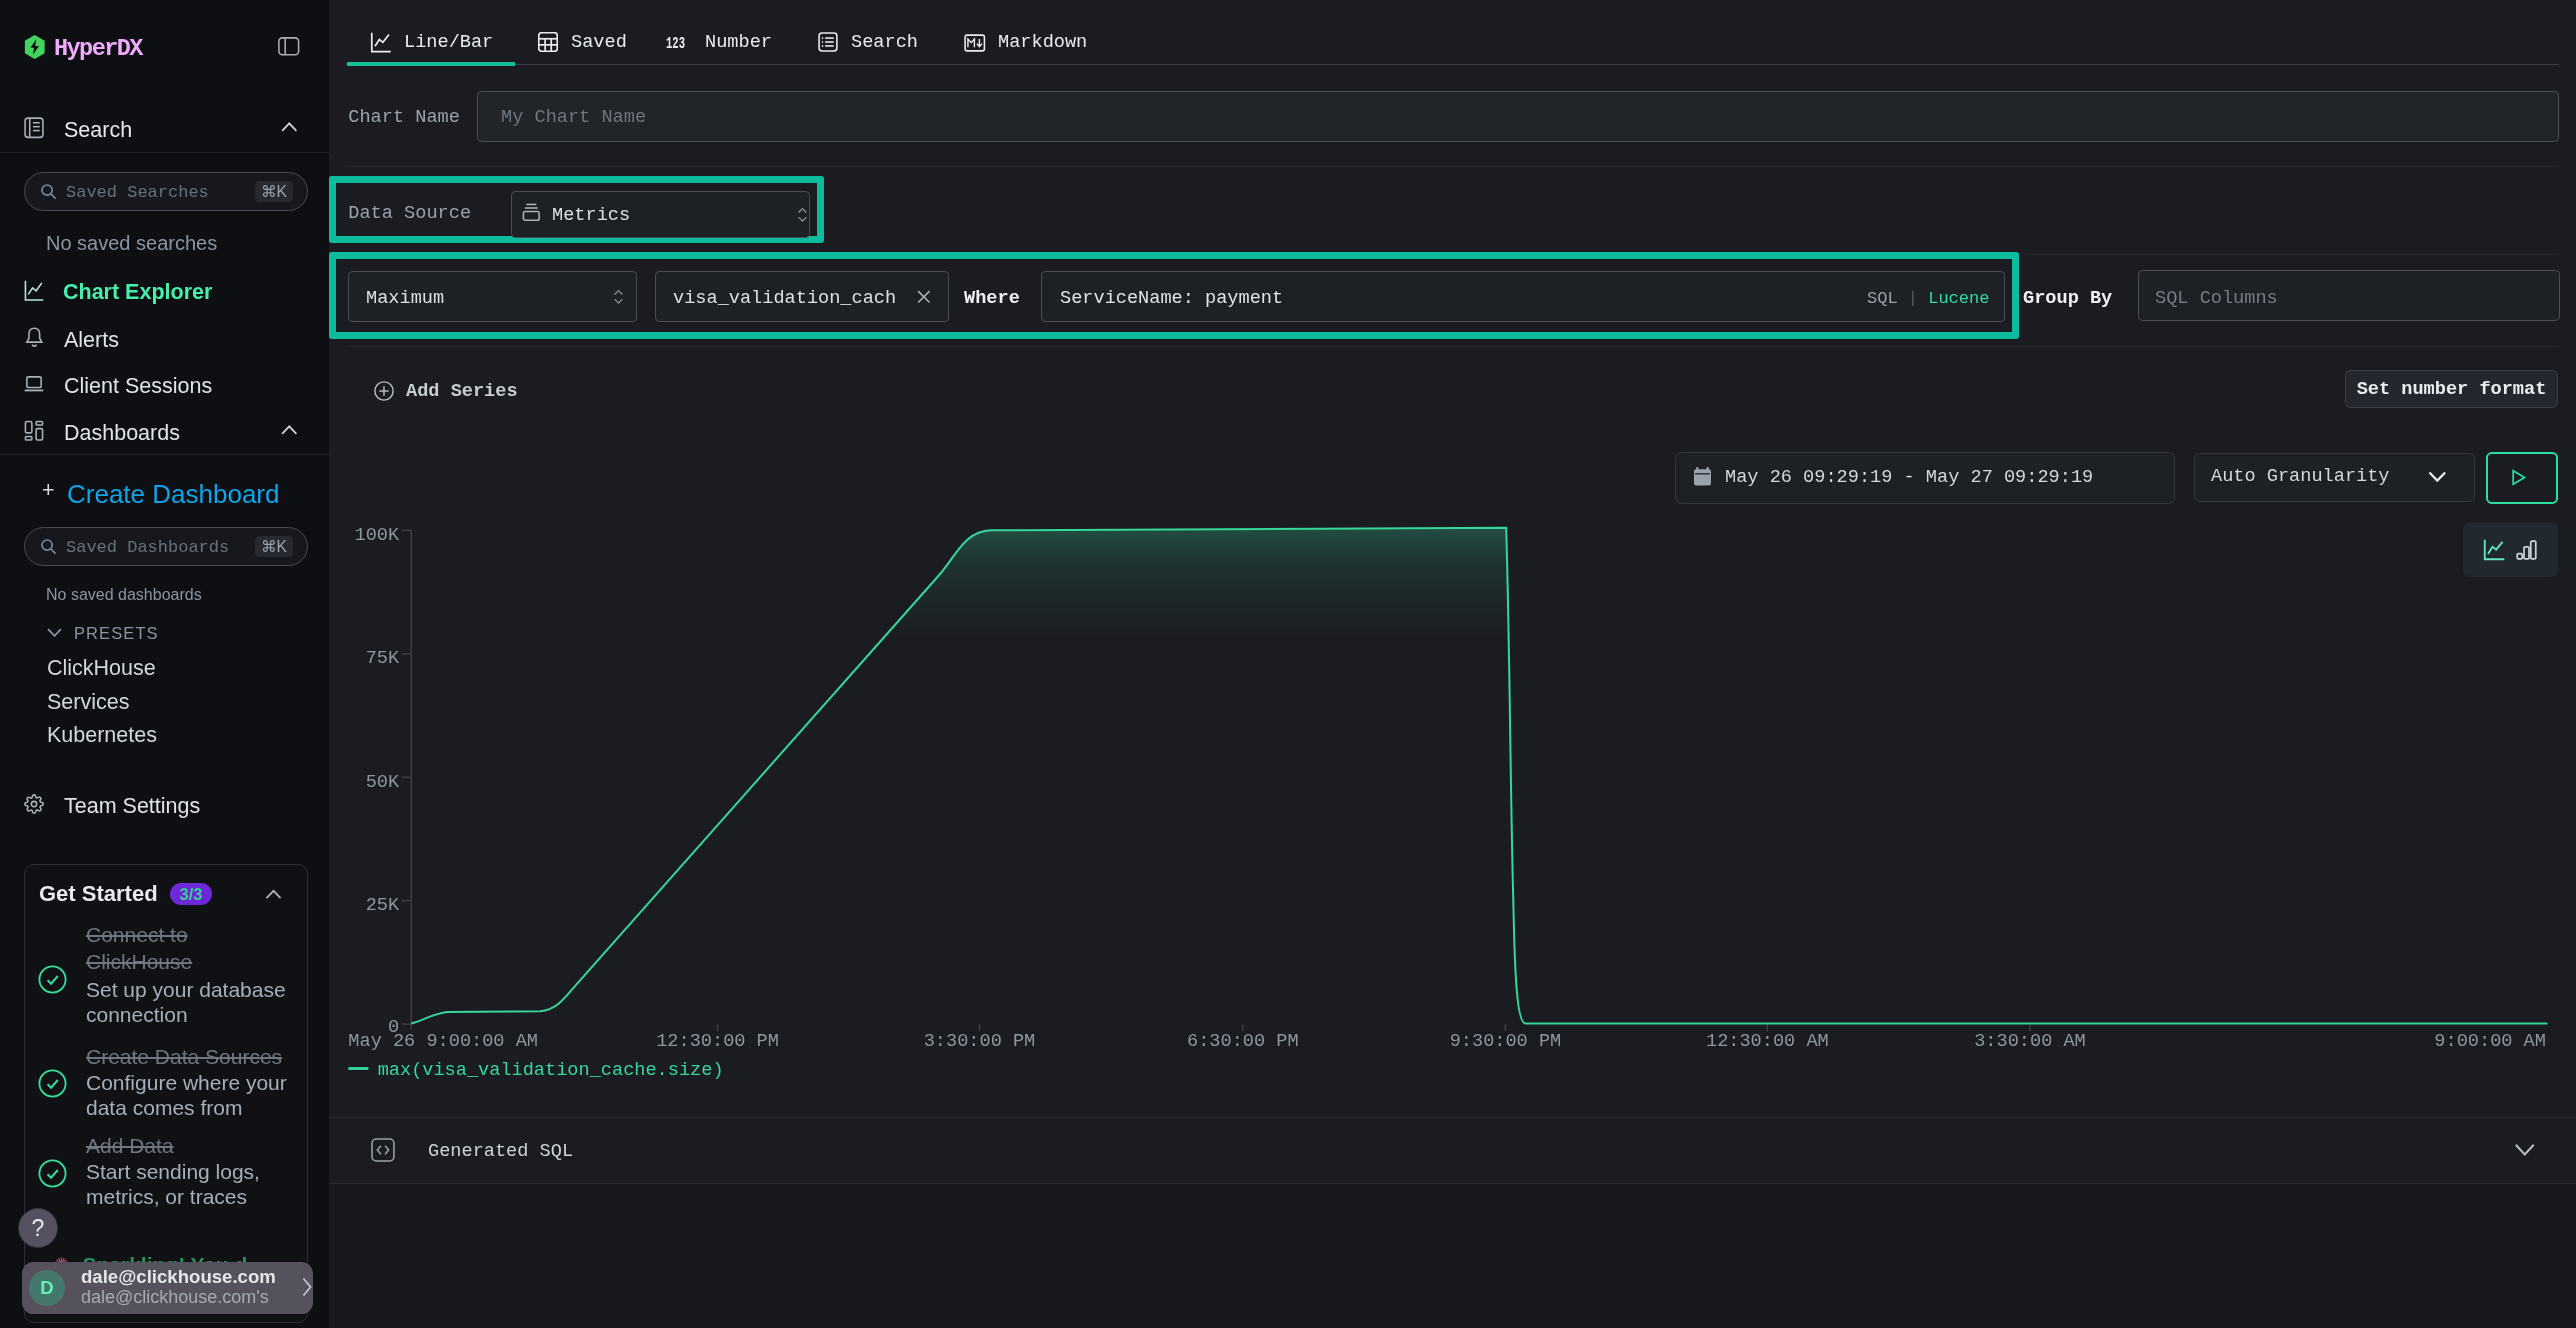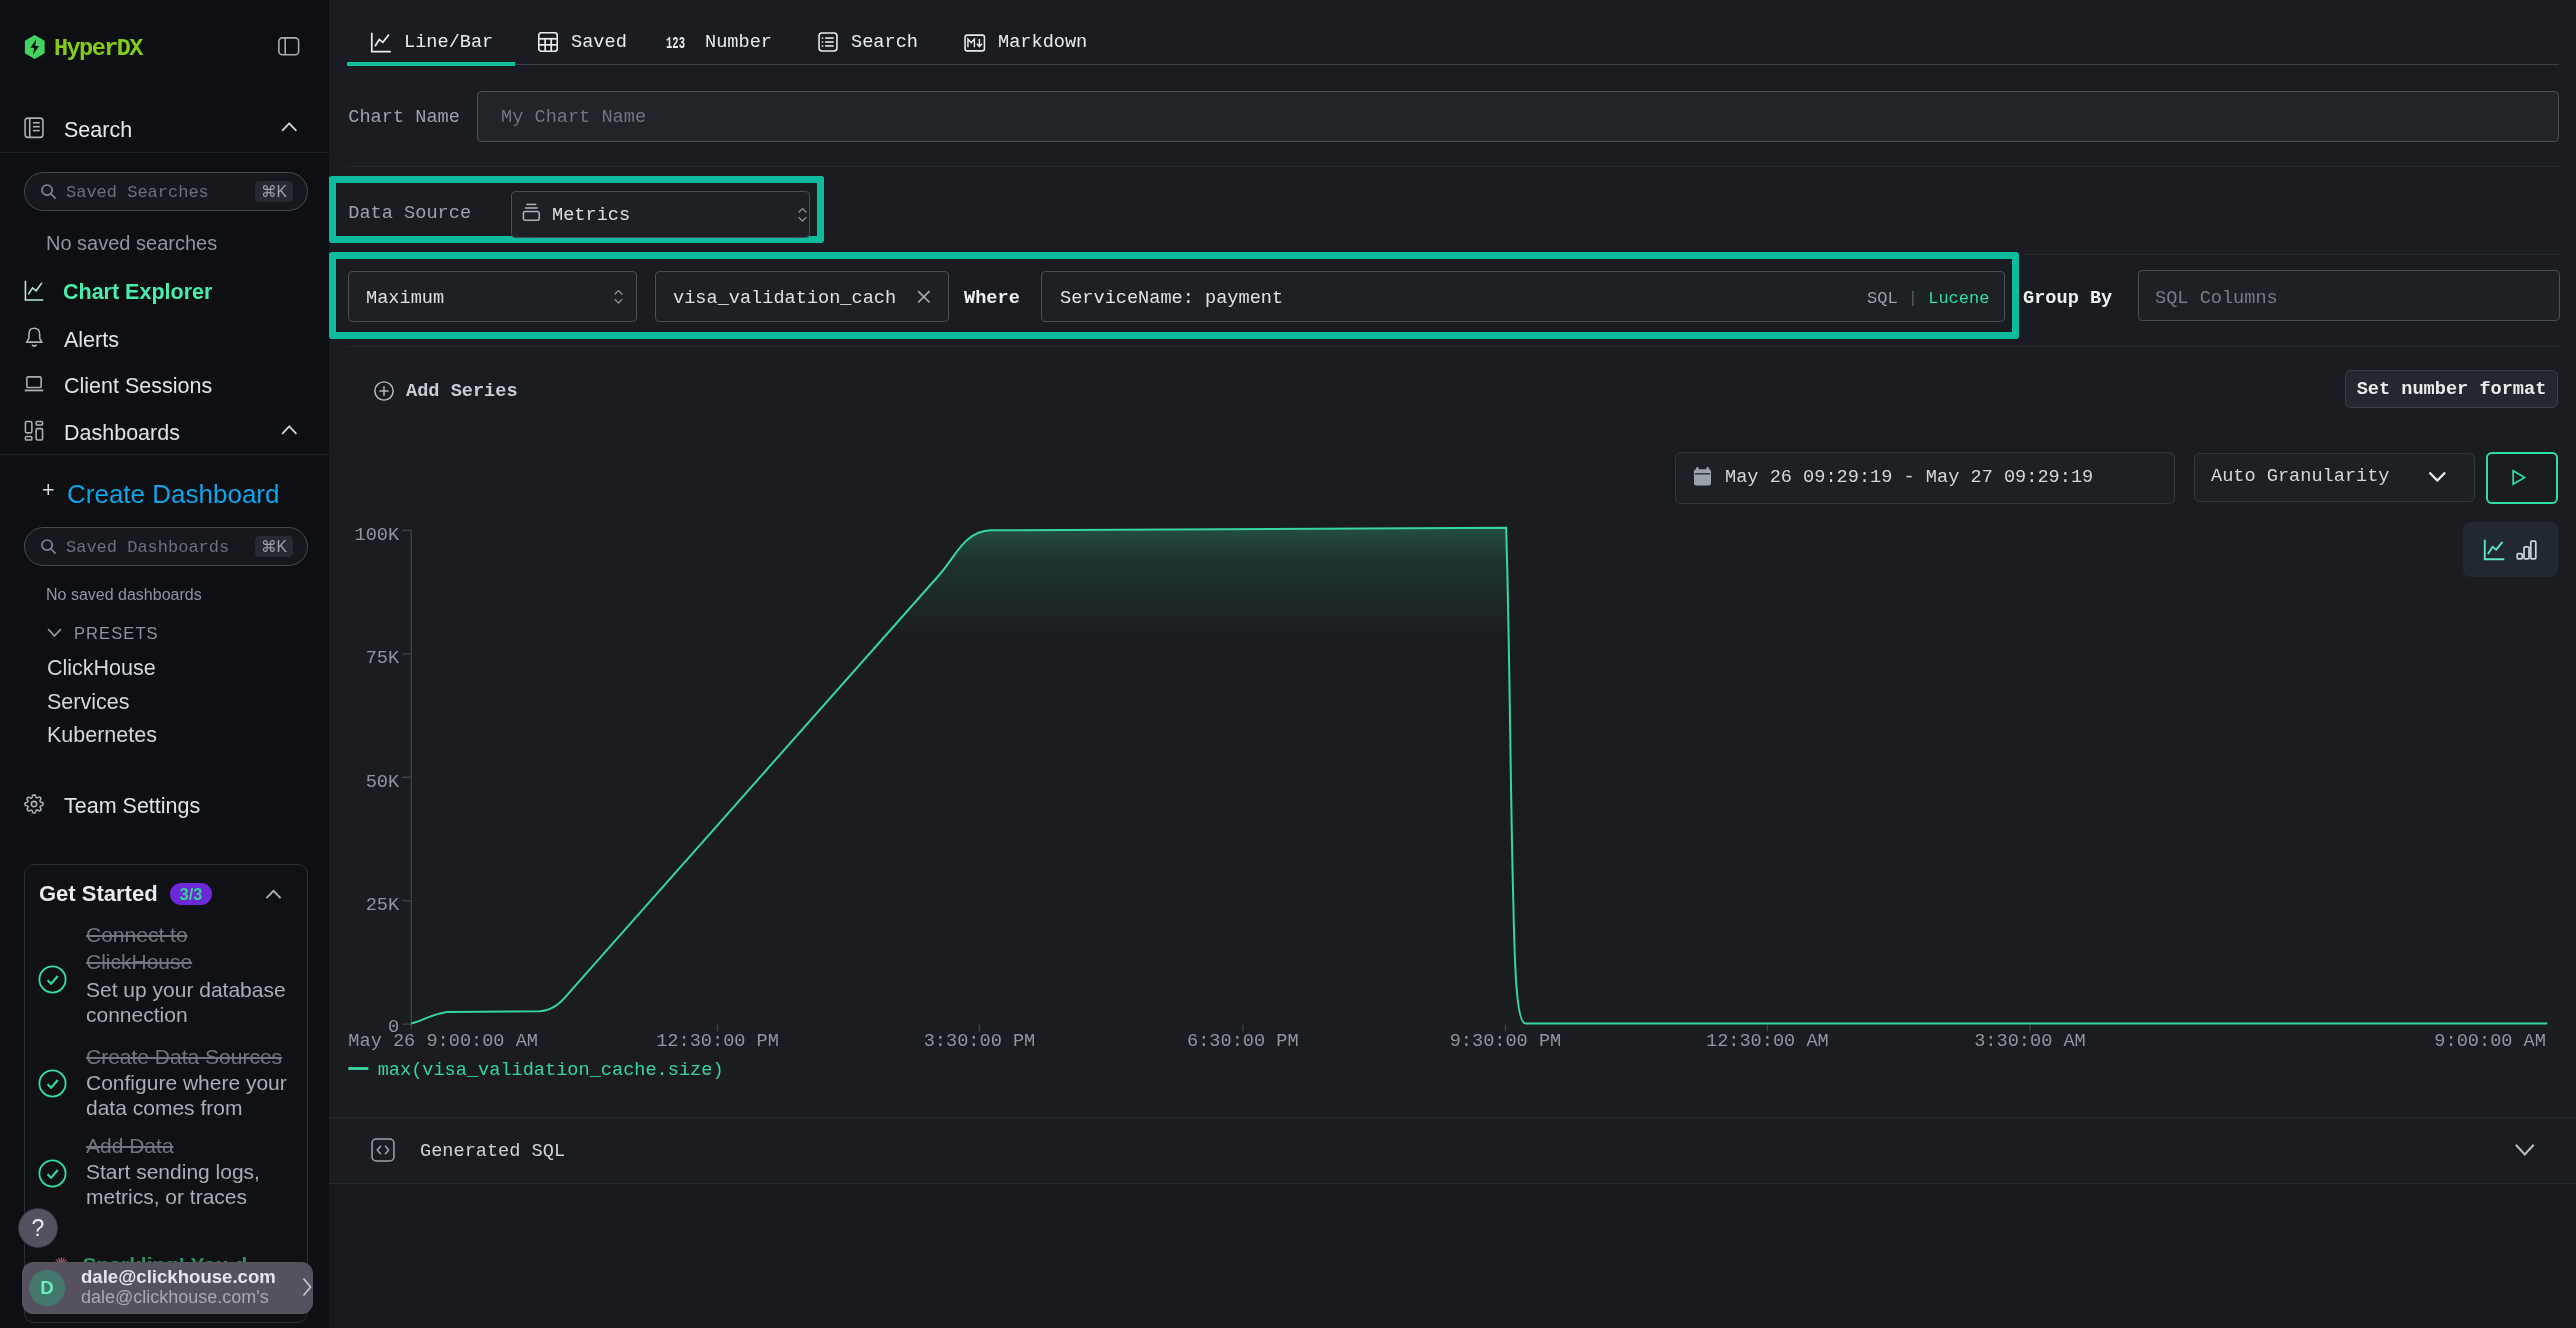--- a/index.html
+++ b/index.html
@@ -16,21 +16,21 @@
 svg{display:block}
 </style>
 </head>
 <body>
 <div id="side">
 
   <svg class="abs" style="left:23.6px;top:35px" width="21.5" height="24" viewBox="0 0 30 34">
     <polygon points="15,0 29,8 29,26 15,34 1,26 1,8" fill="#43d45f"></polygon>
     <path d="M17 6 L9 18 L14 18 L12.5 28 L21 15.5 L15.7 15.5 Z" fill="#0d0f12"></path>
   </svg>
-  <div class="abs" style="left:54px;top:35px;font-size:23.6px;font-weight:bold;color:#84cc16;letter-spacing:-1.6px">HyperDX</div>
+  <div class="abs" style="left:54px;top:35px;font-size:23.6px;font-weight:bold;color:#f0abfc;letter-spacing:-1.6px">HyperDX</div>
   <svg class="abs" style="left:278px;top:37px" width="21.5" height="18.6" viewBox="0 0 30 26" fill="none" stroke="#a9adb5" stroke-width="2.2">
     <rect x="1.2" y="1.2" width="27.6" height="23.6" rx="5"></rect>
     <line x1="10" y1="1.5" x2="10" y2="24.5"></line>
   </svg>
 
   <svg class="abs" style="left:23.6px;top:117px" width="20" height="21.5" viewBox="0 0 28 30" fill="none" stroke="#aab1b9" stroke-width="2.2">
     <rect x="1.5" y="1.5" width="25" height="27" rx="4"></rect>
     <line x1="8" y1="1.5" x2="8" y2="28.5"></line>
     <line x1="12.5" y1="8" x2="22" y2="8"></line>
     <line x1="12.5" y1="13.5" x2="22" y2="13.5"></line>
@@ -322,20 +322,20 @@
     <line x1="27" y1="793" x2="55" y2="793" stroke="#36d69e" stroke-width="4"></line>
     <text x="68" y="802" fill="#36d69e" font-size="26" font-family="Liberation Mono">max(visa_validation_cache.size)</text>
   </svg>
 
   <div class="sep" style="left:0;top:1117px;width:2247px;background:#26292e"></div>
   <svg class="abs" style="left:42px;top:1138px" width="24" height="24" viewBox="0 0 34 34" fill="none" stroke="#9ba2aa" stroke-width="2.2">
     <rect x="1.5" y="1.5" width="31" height="31" rx="6"></rect>
     <path d="M14 11 L9 17 L14 23"></path>
     <path d="M20 11 L25 17 L20 23"></path>
   </svg>
-  <div class="abs" style="left:91px;top:1141px;font-size:18.6px;color:#ced4d9">Generated SQL</div>
+  <div class="abs" style="left:99px;top:1141px;font-size:18.6px;color:#ced4d9">Generated SQL</div>
   <svg class="abs" style="left:2185px;top:1143px" width="21.5" height="13.6" viewBox="0 0 30 19" fill="none" stroke="#b9bfc6" stroke-width="2.8">
       <path d="M2.5 2.5 L15 16 L27.5 2.5"></path>
     </svg>
   <div class="sep" style="left:0;top:1183px;width:2247px;background:#26292e"></div>
   <div class="abs" style="left:0;top:1184px;width:2247px;height:144px;background:#17191d"></div>
 </div>
 
 
 </body></html>

